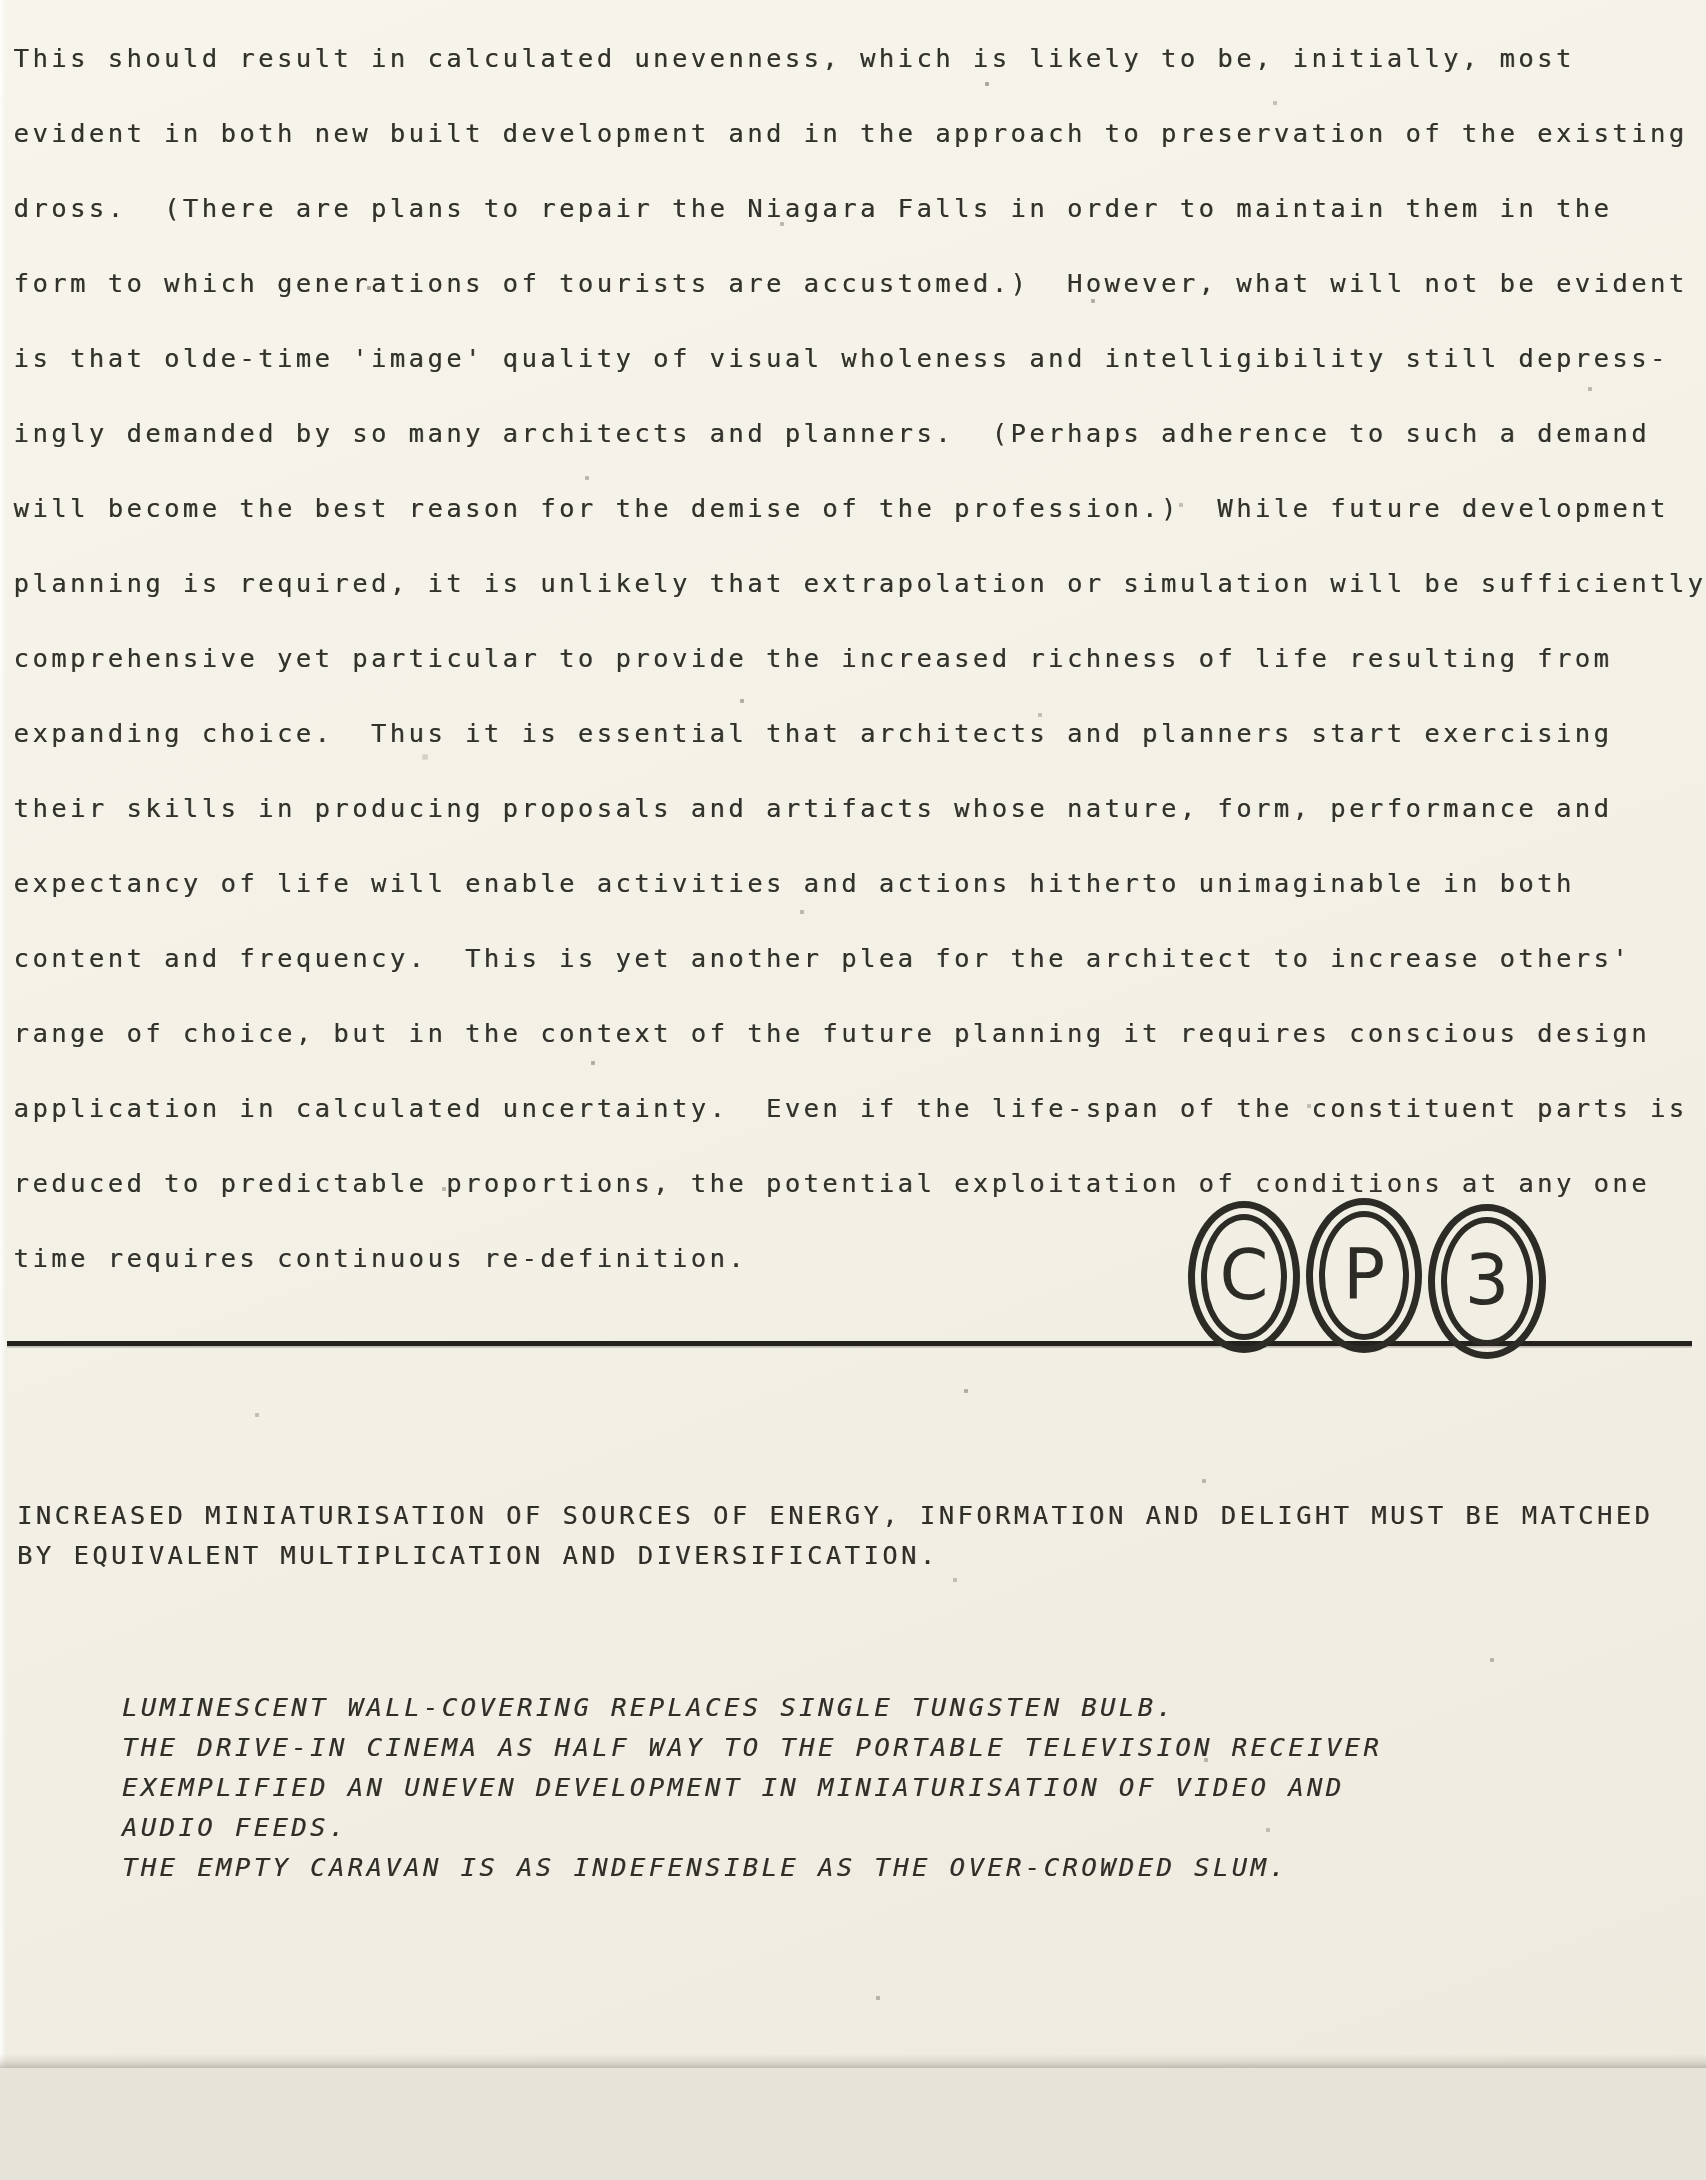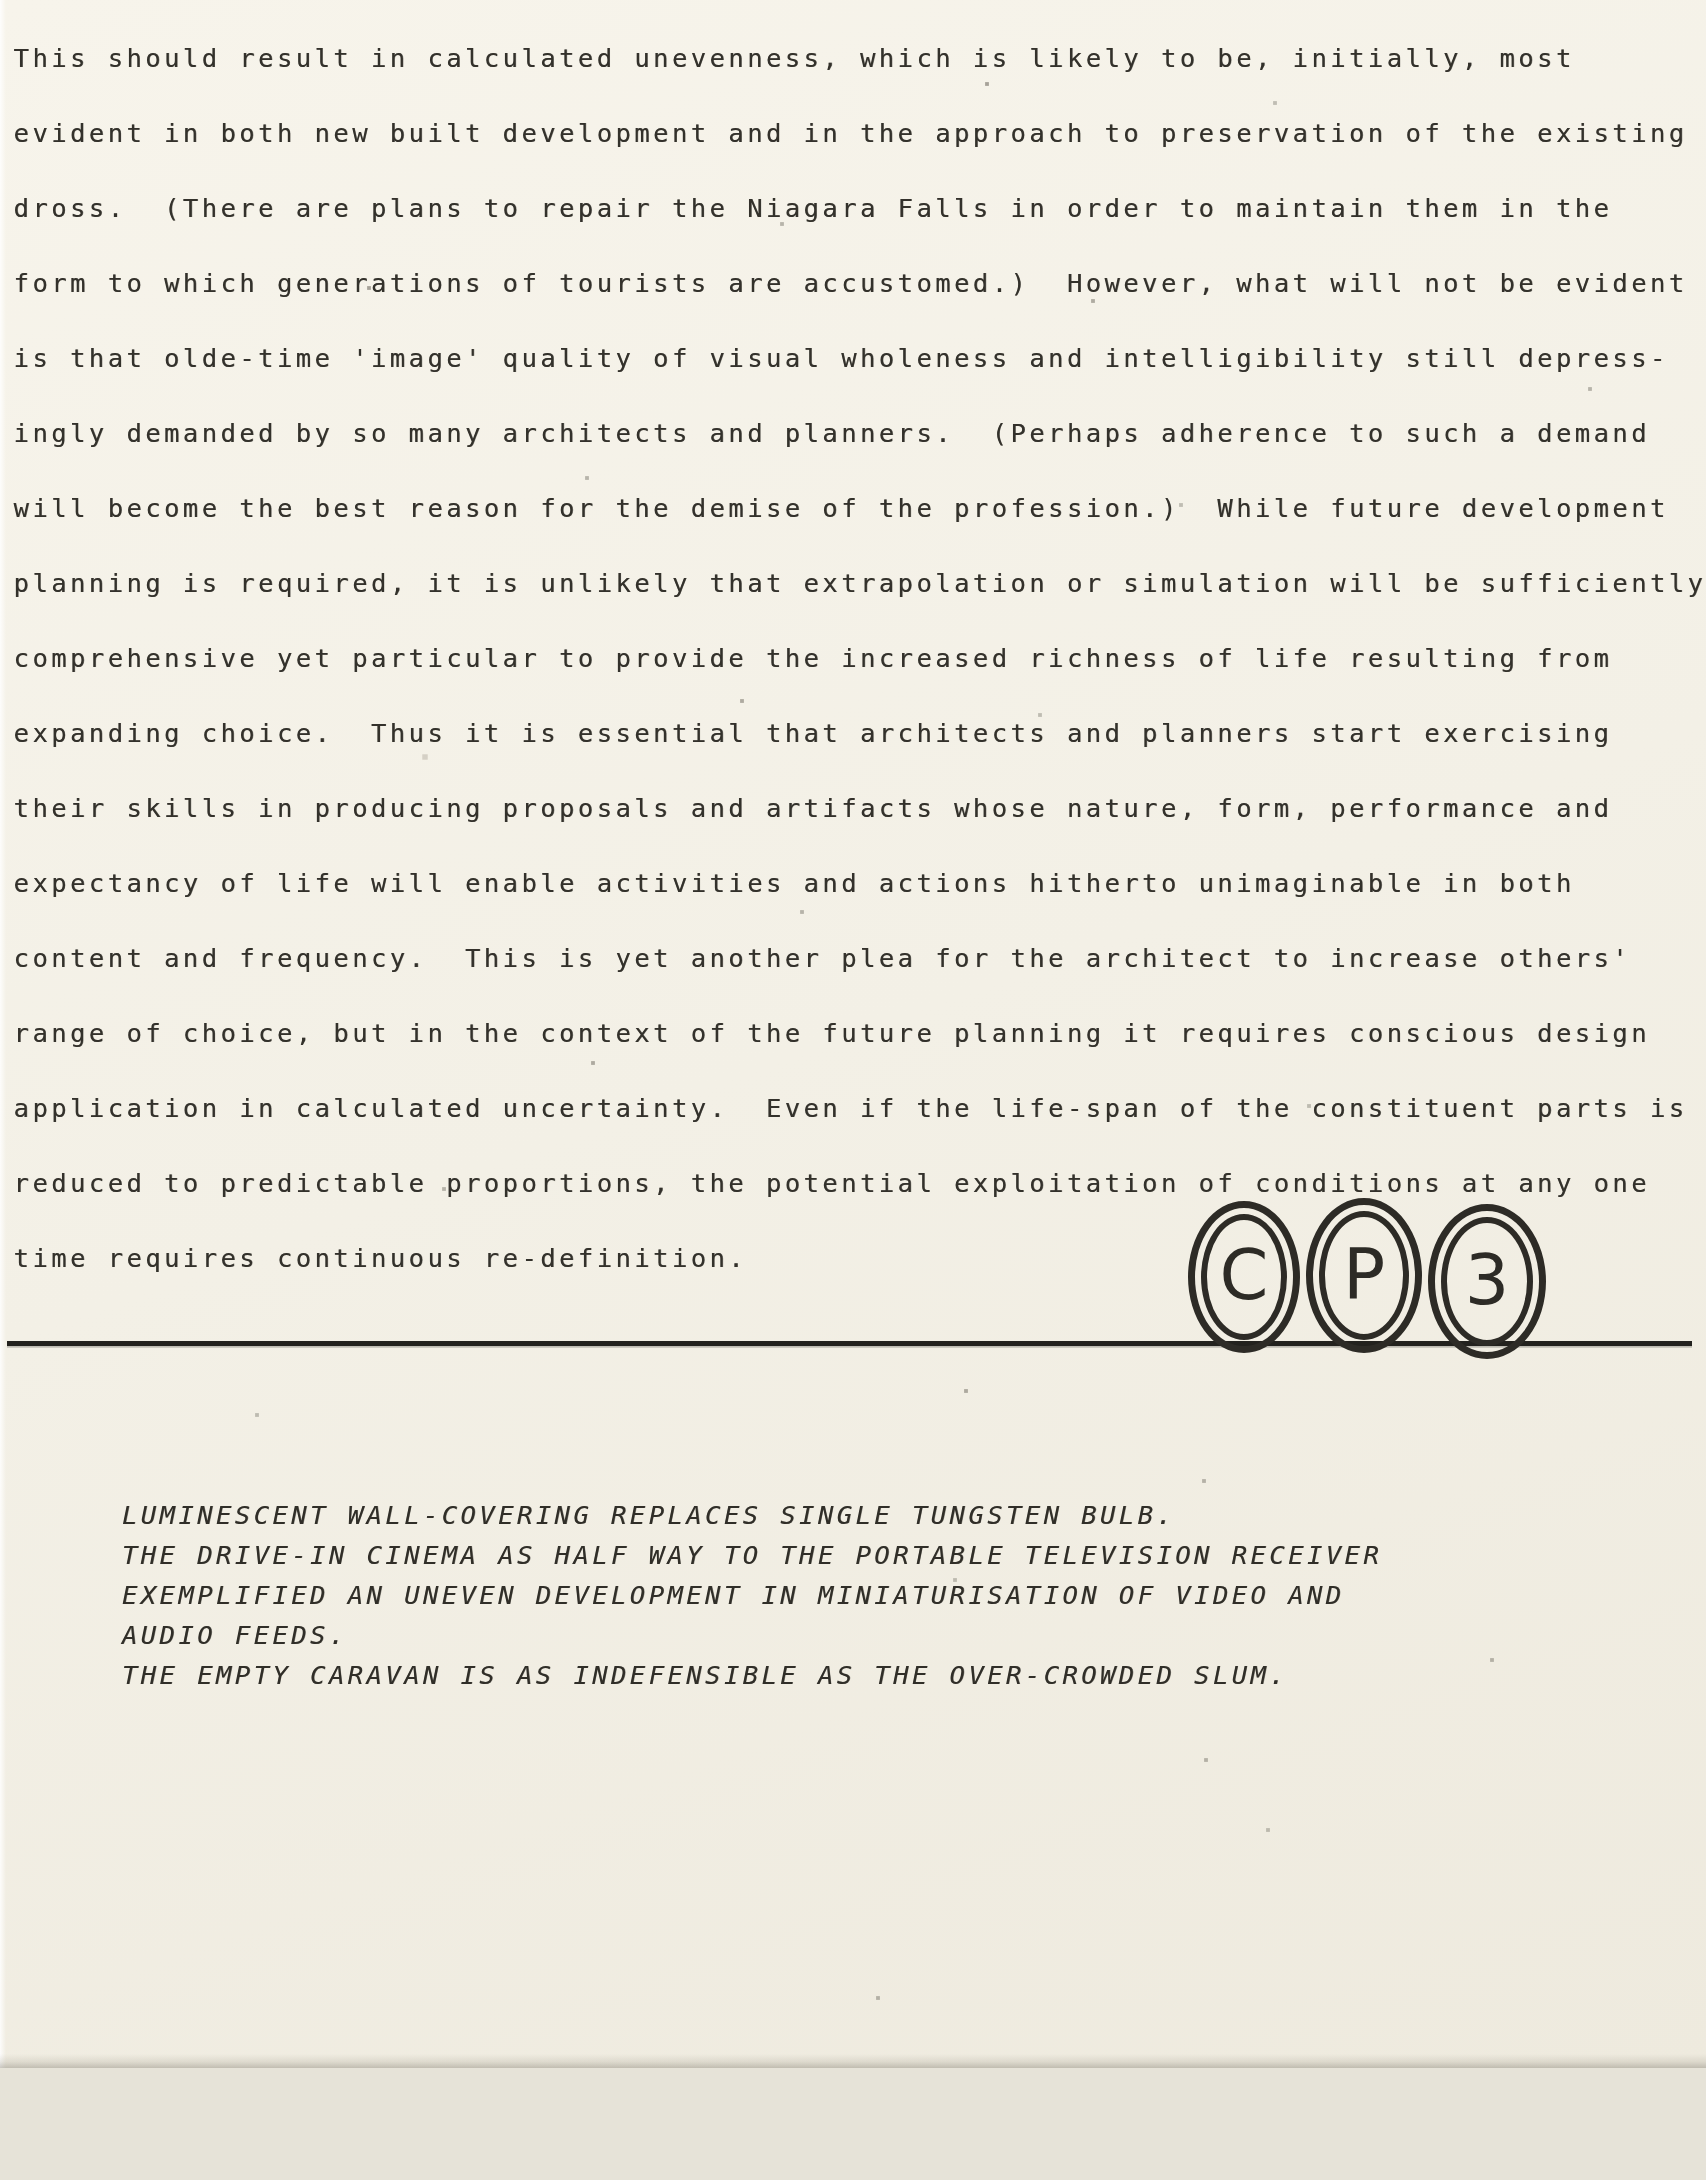--- a/index.html
+++ b/index.html
@@ -146,20 +146,22 @@
       </div>
     </div>
     <div class="ring ring-3">
       <div class="ring-inner">
         <span class="stamp-letter">3</span>
       </div>
     </div>
   </div>
 
   <div class="manifesto">
+    <p class="mpara">INCREASED MINIATURISATION OF SOURCES OF ENERGY, INFORMATION AND DELIGHT MUST BE MATCHED
+BY EQUIVALENT MULTIPLICATION AND DIVERSIFICATION.</p>
     <p class="mpara indented">LUMINESCENT WALL-COVERING REPLACES SINGLE TUNGSTEN BULB.
 THE DRIVE-IN CINEMA AS HALF WAY TO THE PORTABLE TELEVISION RECEIVER
 EXEMPLIFIED AN UNEVEN DEVELOPMENT IN MINIATURISATION OF VIDEO AND
 AUDIO FEEDS.
 THE EMPTY CARAVAN IS AS INDEFENSIBLE AS THE OVER-CROWDED SLUM.</p>
     
     
   </div>
 
   <div class="specks"></div>

